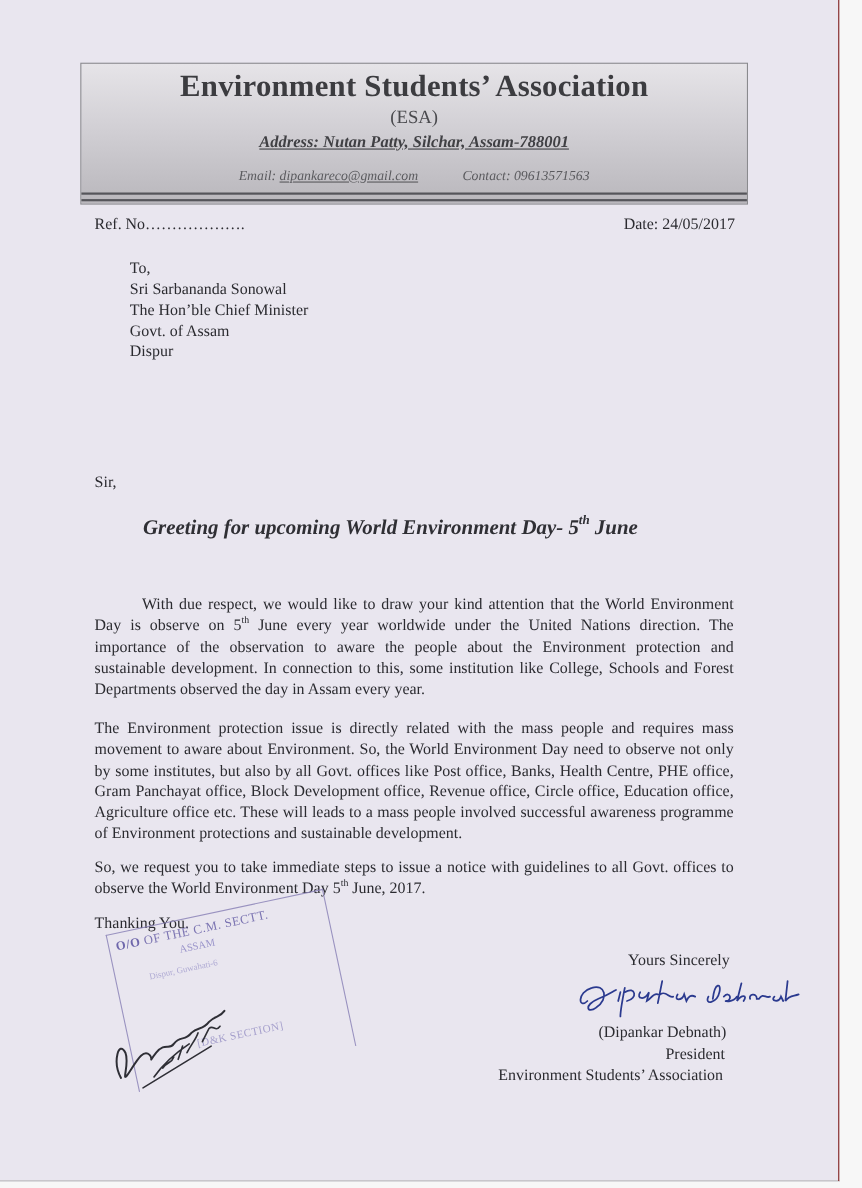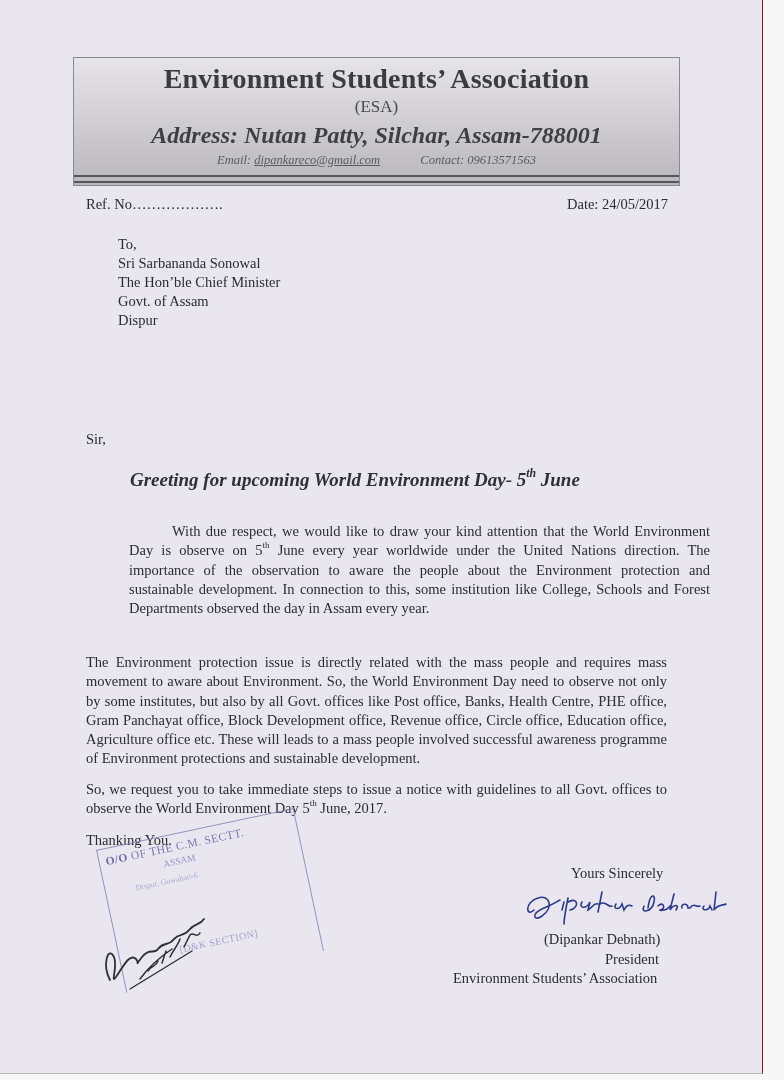--- a/index.html
+++ b/index.html
@@ -29,21 +29,21 @@
   .lh-title {
     position: absolute; left: 0; right: 0; top: 5px; text-align: center;
     font-weight: bold; font-size: 28px; color: #3c3c40; letter-spacing: 0.2px;
   }
   .lh-abbr {
     position: absolute; left: 0; right: 0; top: 39px; text-align: center;
     font-size: 17px; color: #4a4a4e;
   }
   .lh-address {
     position: absolute; left: 0; right: 0; top: 64px; text-align: center;
-    font-weight: bold; font-style: italic; font-size: 24px; color: #404044;
+    font-weight: bold; font-style: italic; font-size: 15px; color: #404044; text-decoration: underline;
   }
   .lh-contact {
     position: absolute; left: 0; right: 0; top: 95px; text-align: center;
     font-style: italic; font-size: 12.5px; color: #5a5a5e;
   }
   .lh-contact .email-link { text-decoration: underline; }
   .lh-contact .gap { display: inline-block; width: 34px; }
 
   .txt { position: absolute; font-size: 14.5px; line-height: 19px; color: #2b2b30; }
   .ref { left: 86px; top: 195px; }
@@ -53,21 +53,21 @@
   .salutation { left: 86px; top: 430px; }
   .greeting {
     position: absolute; left: 130px; top: 469px;
     font-weight: bold; font-style: italic; font-size: 19px; color: #2f2f34;
   }
   sup { font-size: 0.62em; line-height: 0; position: relative; top: -0.15em; }
   .para {
     position: absolute; left: 86px; width: 581px;
     font-size: 14.5px; line-height: 19.3px; text-align: justify; color: #2b2b30;
   }
-  .p1 { top: 522px; text-indent: 43px; margin-left: 43px; }
+  .p1 { top: 541px; text-indent: 43px; }
   .p2 { top: 653px; }
   .p3 { top: 780px; }
   .thanks { left: 86px; top: 831px; }
 
   .closing { position: absolute; font-size: 14.5px; line-height: 19px; color: #2b2b30; }
   .c-yours { left: 571px; top: 864px; }
   .c-name { left: 544px; top: 930px; }
   .c-title { left: 605px; top: 950px; }
   .c-org { left: 453px; top: 969px; }
 

